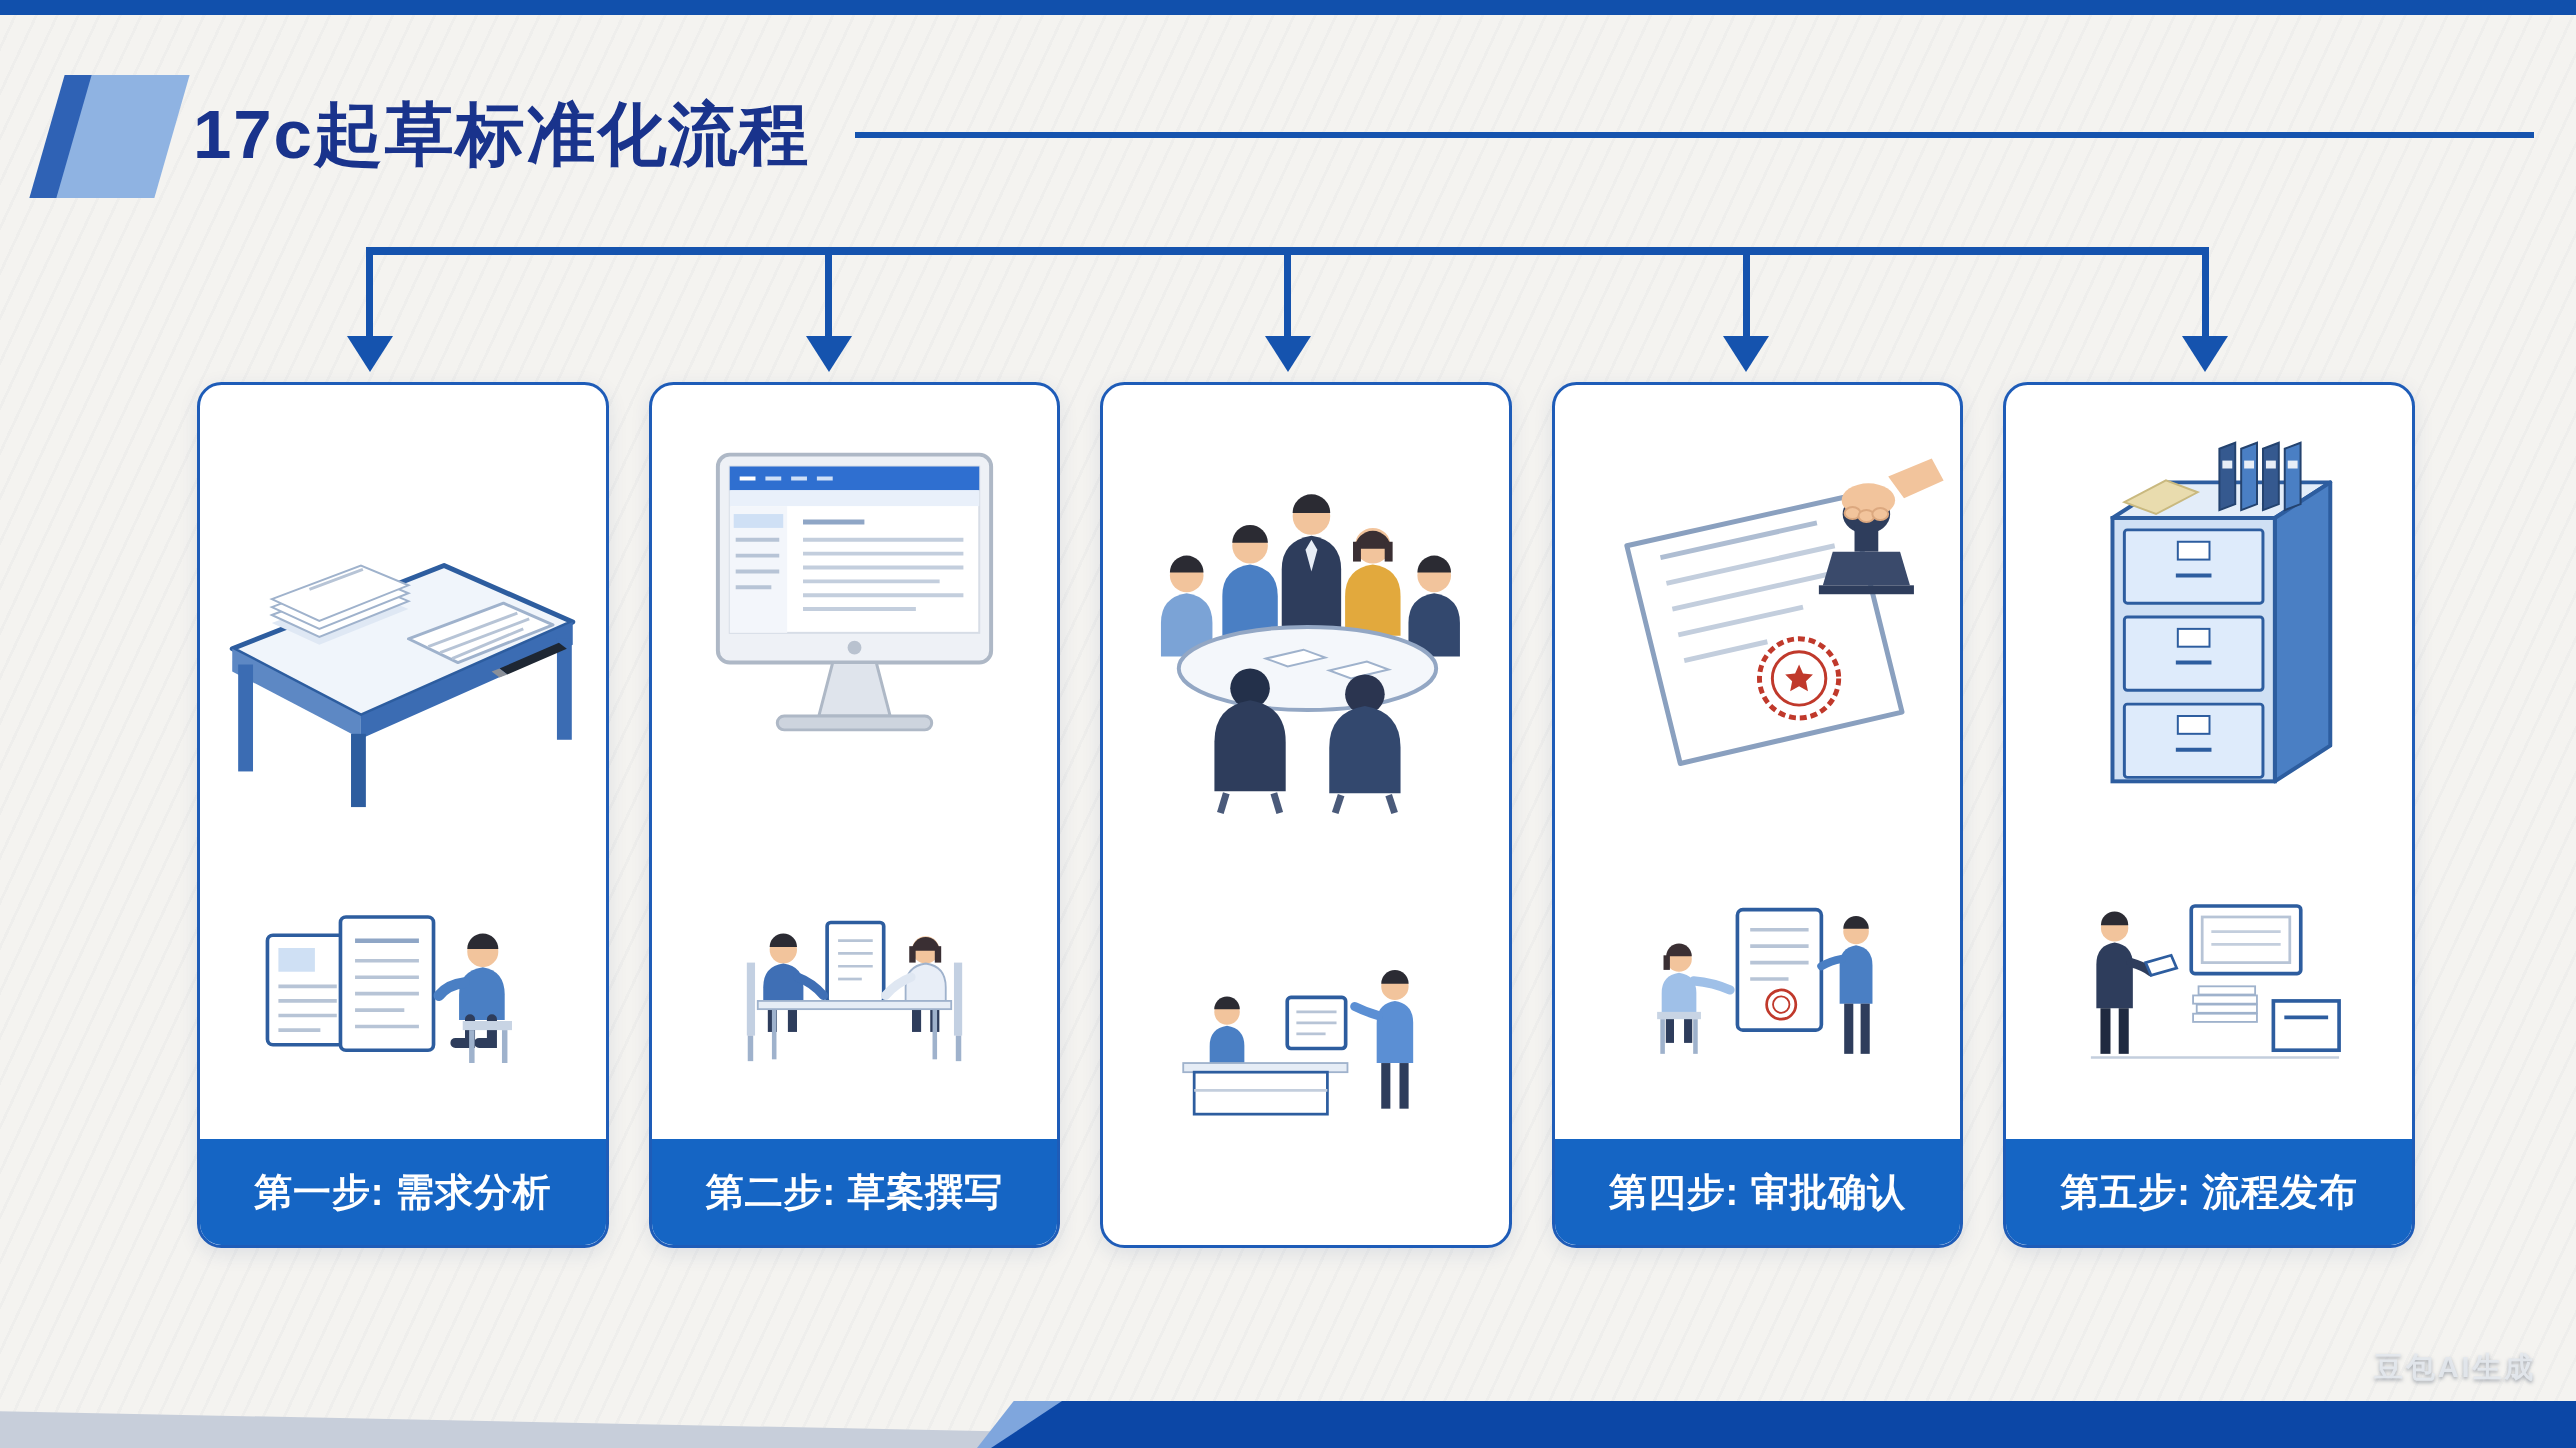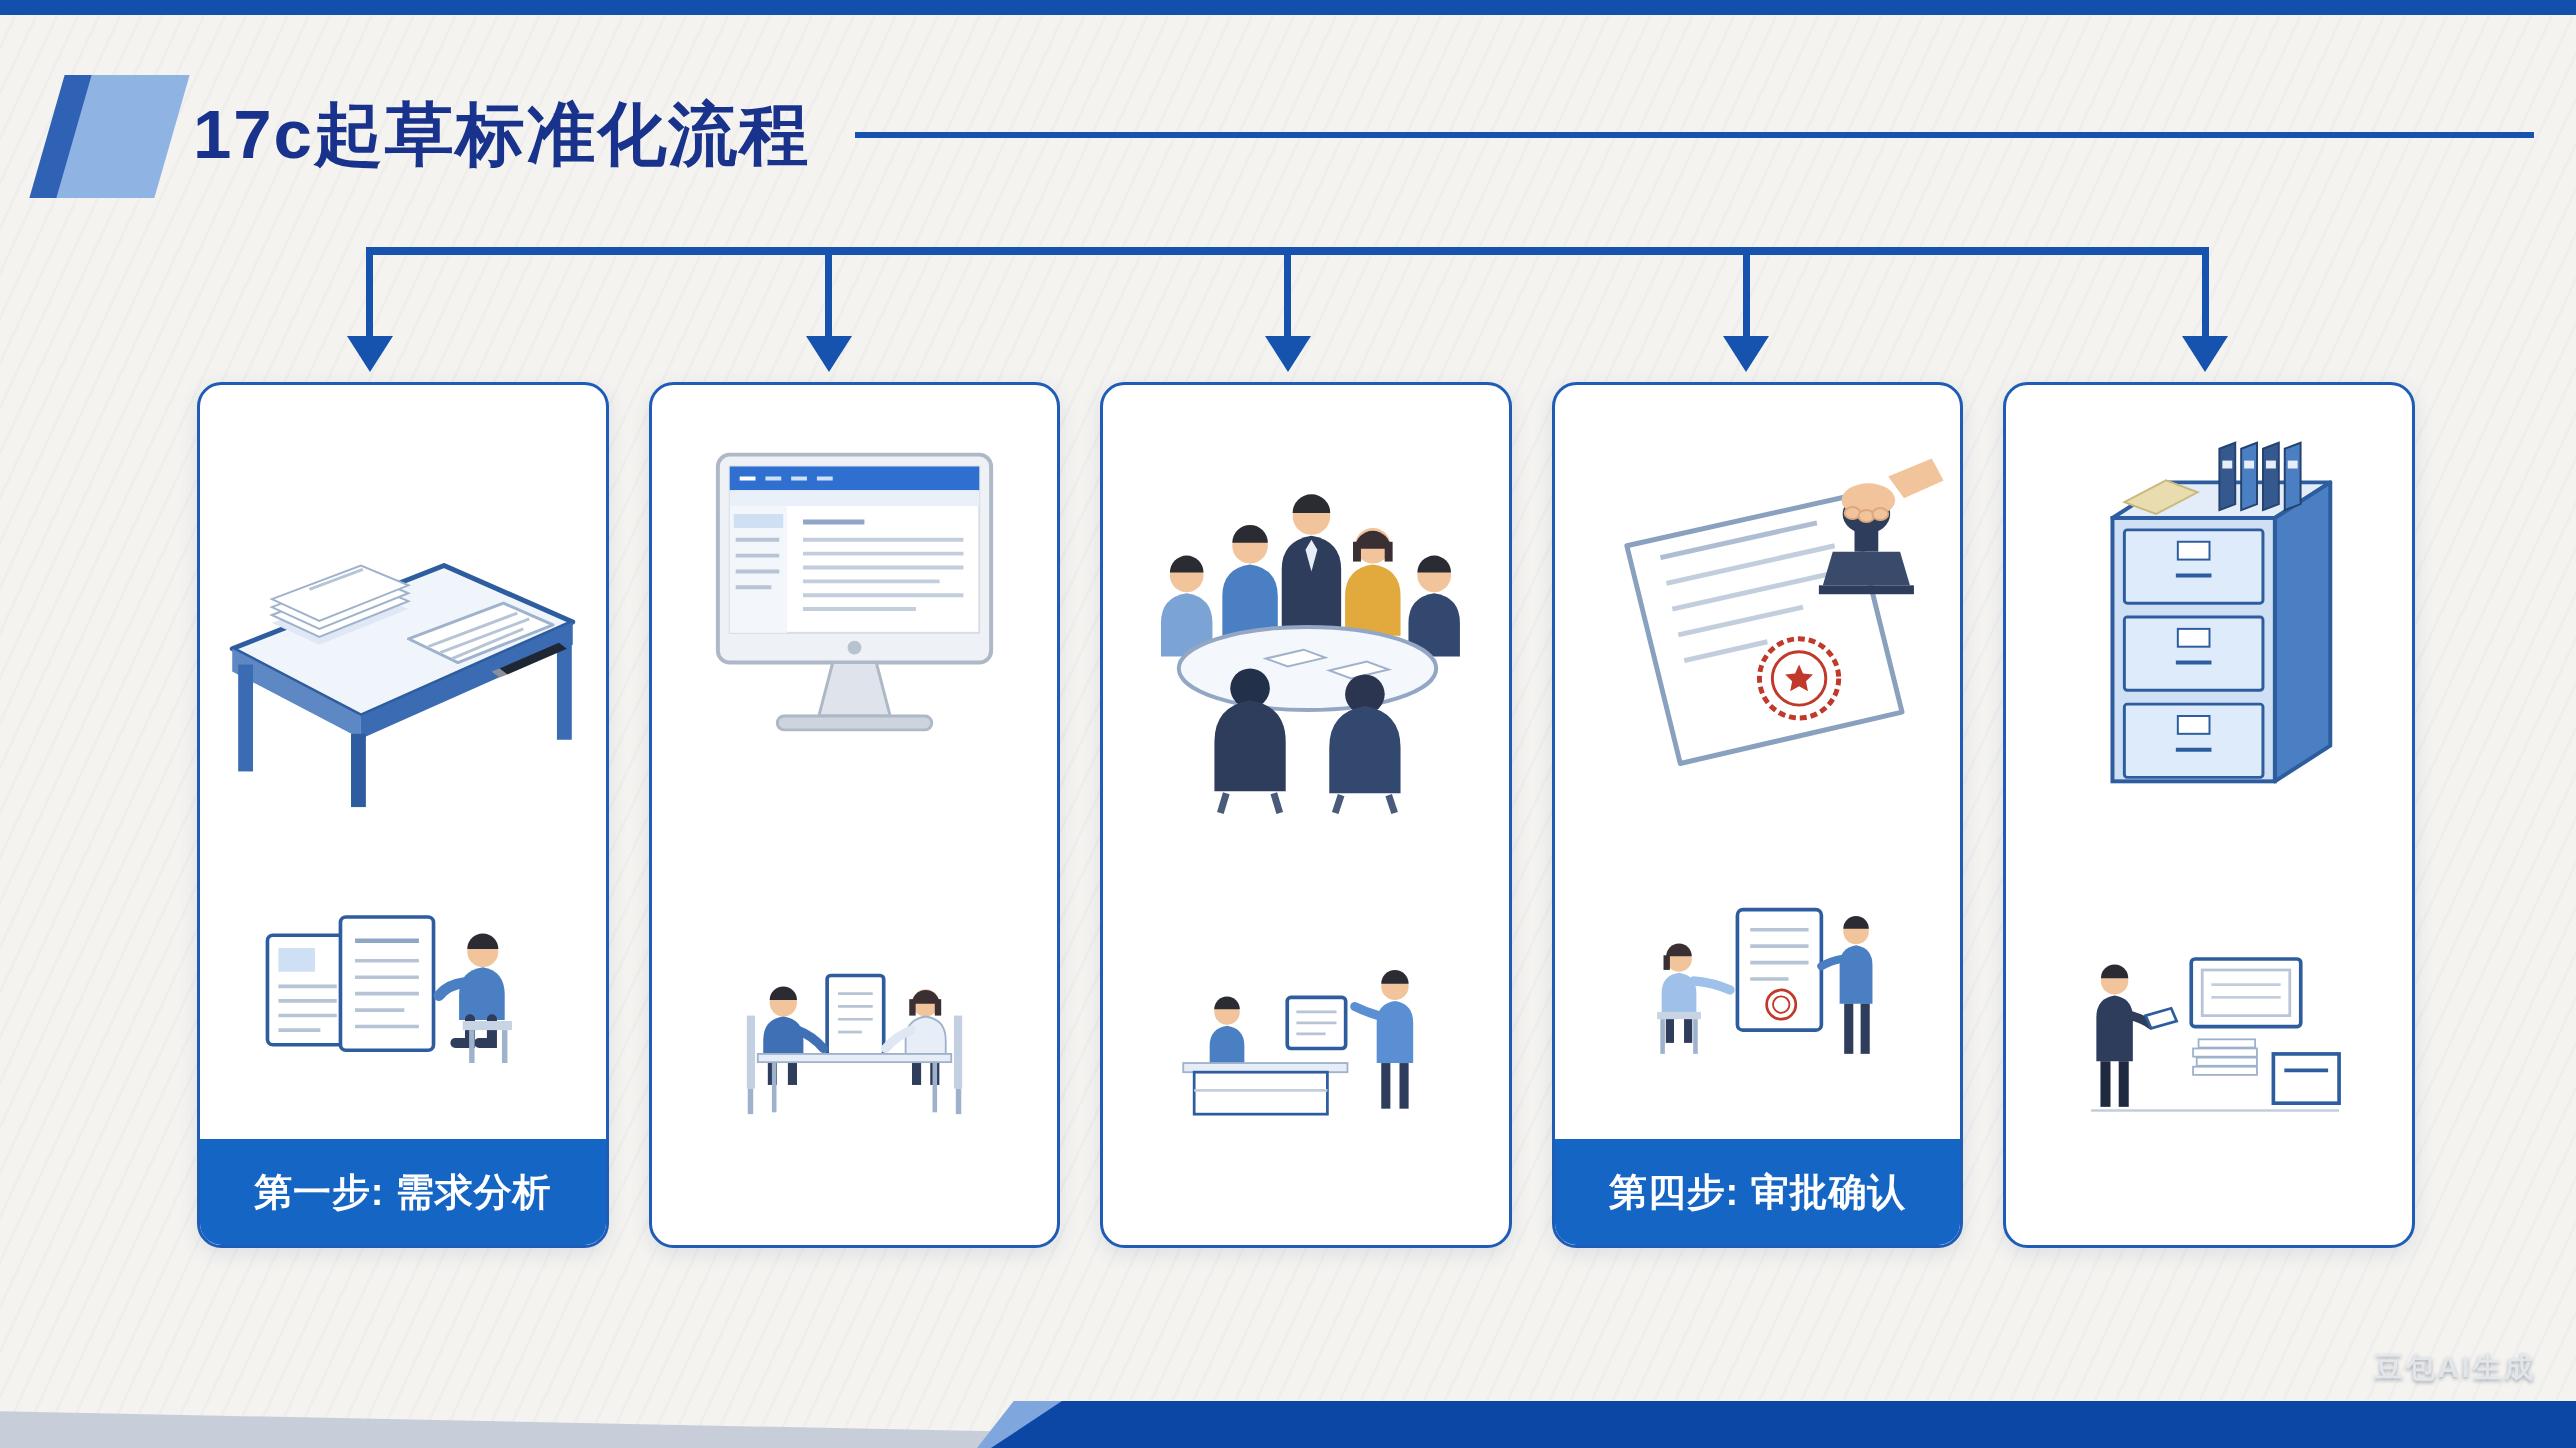--- a/index.html
+++ b/index.html
@@ -242,20 +242,21 @@
             <line x1="238" y1="143" x2="238" y2="172" stroke="#2e3d5c" stroke-width="10"></line>
             <line x1="258" y1="143" x2="258" y2="172" stroke="#2e3d5c" stroke-width="10"></line>
           </g>
           <g>
             <rect x="64" y="138" width="212" height="9" fill="#e6edf6" stroke="#9fb2cc" stroke-width="2"></rect>
             <line x1="82" y1="147" x2="82" y2="202" stroke="#9fb2cc" stroke-width="5"></line>
             <line x1="258" y1="147" x2="258" y2="202" stroke="#9fb2cc" stroke-width="5"></line>
           </g>
         </svg>
       </div>
+      <div class="card-label">第二步: 草案撰写</div>
     </section>
 
     <section class="card">
       <div class="card-main">
         <svg viewBox="0 0 380 400" width="377" height="396">
           <g>
             <circle cx="70" cy="158" r="17" fill="#f2c49c"></circle>
             <path d="M 53 155 A 17 17 0 0 1 87 155 Z" fill="#2b2b33"></path>
             <path d="M 70 176 q -26 4 -26 30 v 34 h 52 v -34 q 0 -26 -26 -30 z" fill="#7ba3d6"></path>
           </g>
@@ -453,20 +454,21 @@
             <rect x="152" y="132" width="70" height="9" fill="#fff" stroke="#9fb2cc" stroke-width="2"></rect>
             <rect x="158" y="122" width="62" height="9" fill="#fff" stroke="#9fb2cc" stroke-width="2"></rect>
           </g>
           <g>
             <rect x="240" y="138" width="72" height="54" fill="#fff" stroke="#2d5d9f" stroke-width="4"></rect>
             <line x1="252" y1="156" x2="300" y2="156" stroke="#2d5d9f" stroke-width="4"></line>
           </g>
           <line x1="40" y1="200" x2="312" y2="200" stroke="#c3cedd" stroke-width="3"></line>
         </svg>
       </div>
+      <div class="card-label">第五步: 流程发布</div>
     </section>
 
   </main>
 
   <div class="bottom-gray"></div>
   <div class="bottom-accent"></div>
   <div class="bottom-blue"></div>
   <div class="watermark">豆包AI生成</div>
 
 </div>

